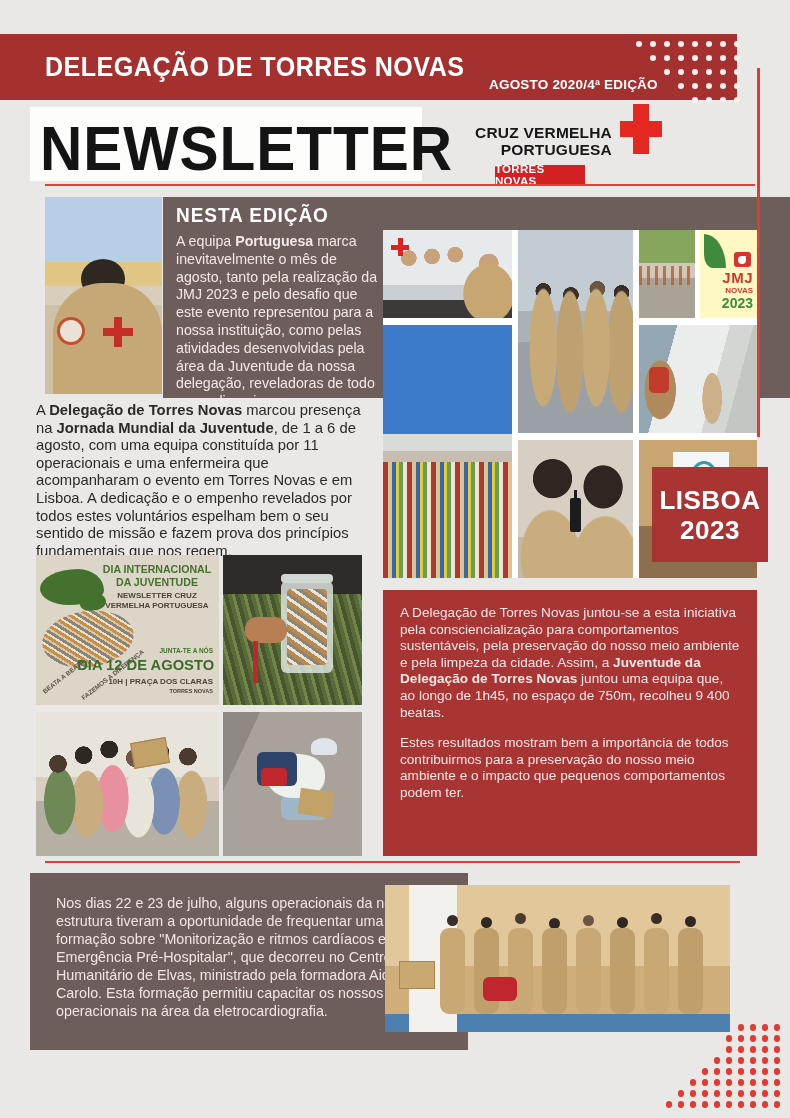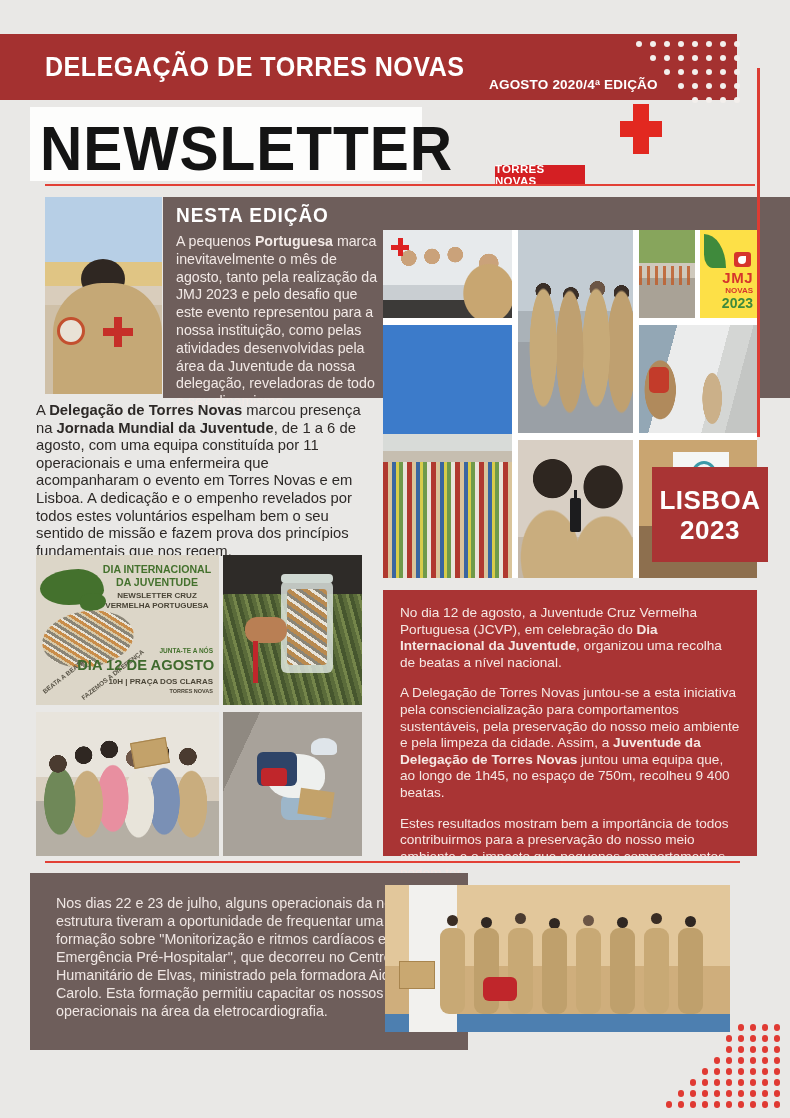--- a/index.html
+++ b/index.html
@@ -77,21 +77,21 @@
       radial-gradient(14px 60px at 68% 58%,#c7aa78 96%,transparent),
       radial-gradient(15px 62px at 90% 60%,#bfa070 96%,transparent),
       radial-gradient(8px 8px at 22% 30%,#3a2f28 96%,transparent),
       radial-gradient(8px 8px at 46% 32%,#3a2f28 96%,transparent),
       radial-gradient(8px 8px at 69% 29%,#6b5545 96%,transparent),
       radial-gradient(8px 8px at 90% 31%,#3a2f28 96%,transparent),
       linear-gradient(#c3ccd3 0 40%,#aab2b8 40% 55%,#9aa0a6 55%);}
   .ph-march{left:256px;top:0;width:56px;height:88px;
     background:repeating-linear-gradient(90deg,rgba(190,95,45,.85) 0 3px,rgba(0,0,0,0) 3px 8px) 0 52%/100% 22% no-repeat,
       linear-gradient(#87a55c 0 38%,#cfc9bd 38% 55%,#a9a296 55%);}
-  .ph-jmj{left:317px;top:0;width:57px;height:88px;background:#fde047;}
+  .ph-jmj{left:317px;top:0;width:57px;height:88px;background:#fef9c3;}
   .jmj-leaf{position:absolute;left:4px;top:4px;width:22px;height:34px;background:#3f8a3c;
     border-radius:0 100% 0 40%;}
   .jmj-sq{position:absolute;right:6px;top:22px;width:17px;height:15px;background:#d6352c;border-radius:3px;}
   .jmj-sq::after{content:"";position:absolute;left:4px;top:4px;width:8px;height:8px;background:#fff;border-radius:50% 0 50% 50%;}
   .jmj-t1{position:absolute;right:4px;top:39px;color:#d6352c;font-weight:bold;font-size:15px;letter-spacing:.5px;}
   .jmj-t2{position:absolute;right:4px;top:56px;color:#d6352c;font-weight:bold;font-size:8px;}
   .jmj-t3{position:absolute;right:4px;top:65px;color:#3f8a3c;font-weight:bold;font-size:14px;}
   .ph-tent{left:256px;top:95px;width:118px;height:108px;
     background:radial-gradient(10px 26px at 62% 68%,#cbb089 96%,transparent),
       radial-gradient(16px 30px at 18% 60%,#b08a5c 96%,transparent),
@@ -248,33 +248,37 @@
         <span class="dot" style="background: rgb(243, 239, 236);"></span>
         <span class="dot" style="background: rgb(243, 239, 236);"></span>
         <span class="dot" style="background: rgb(243, 239, 236);"></span>
         <span class="dot" style="background: rgb(243, 239, 236);"></span>
       </div>
     </div>
   <div class="abs vline"></div>
 
   <div class="abs news-box"></div>
   <div class="abs news-title">NEWSLETTER</div>
+  <div class="abs logo-text">
+    <div>CRUZ VERMELHA</div>
+    <div>PORTUGUESA</div>
+  </div>
   <div class="abs cross"></div>
   <div class="abs tn-badge">TORRES NOVAS</div>
   <div class="abs hr-red hr-top"></div>
 
   <div class="abs brown-panel"></div>
   <div class="abs photo ph-volunteer">
     <span class="man-hair"></span>
     <span class="man-back"></span>
     <span class="patch-cross" style="left:58px;top:120px;"></span>
     <span class="sleeve-patch"></span>
   </div>
   <div class="abs nesta-h">NESTA EDIÇÃO</div>
-  <div class="abs nesta-p"><span>A pequenos </span><strong>Portuguesa</strong><span> marca inevitavelmente o mês de agosto, tanto pela realização da JMJ 2023 e pelo desafio que este evento representou para a nossa instituição, como pelas atividades desenvolvidas pela área da Juventude da nossa delegação, reveladoras de todo o seu dinamismo.</span></div>
+  <div class="abs nesta-p"><span>A equipa </span><strong>Portuguesa</strong><span> marca inevitavelmente o mês de agosto, tanto pela realização da JMJ 2023 e pelo desafio que este evento representou para a nossa instituição, como pelas atividades desenvolvidas pela área da Juventude da nossa delegação, reveladoras de todo o seu dinamismo.</span></div>
   <div class="abs article-p"><span>A </span><strong>Delegação de Torres Novas</strong><span> marcou  presença na </span><strong>Jornada Mundial da Juventude</strong><span>, de 1 a 6 de agosto, com uma equipa constituída por 11 operacionais e uma enfermeira que acompanharam o evento em Torres Novas e em Lisboa.  A dedicação e o empenho revelados por todos estes voluntários espelham bem o seu sentido de missão e fazem prova dos princípios fundamentais que nos regem.</span></div>
 
   <div class="abs collage">
     <div class="cph ph-ambulance">
       <span class="amb-cross"></span>
     </div>
     <div class="cph ph-crowd"></div>
     <div class="cph ph-group-standing"></div>
     <div class="cph ph-march"></div>
     <div class="cph ph-jmj">
@@ -327,21 +331,20 @@
   </div>
   <div class="abs photo ph-crouch">
     <span class="crouch-jeans"></span>
     <span class="crouch-body"></span>
     <span class="crouch-bag"></span>
     <span class="crouch-cap"></span>
     <span class="crouch-sign"></span>
   </div>
 
   <div class="abs beatas-box">
-    <p><span>No dia 12 de agosto, a Juventude Cruz Vermelha Portuguesa (JCVP), em celebração do </span><strong>Dia Internacional da Juventude</strong><span>, organizou uma recolha de beatas a nível nacional.</span></p>
     <p><span>A Delegação de Torres Novas juntou-se a esta iniciativa pela consciencialização para comportamentos sustentáveis, pela preservação do nosso meio ambiente e pela limpeza da cidade. Assim, a </span><strong>Juventude da Delegação de Torres Novas</strong><span> juntou uma equipa que, ao longo de 1h45, no espaço de 750m, recolheu 9 400 beatas.</span></p>
     <p><span>Estes resultados mostram bem a importância de todos contribuirmos para a preservação do nosso meio ambiente e o impacto que pequenos comportamentos podem ter.</span></p>
   </div>
 
   <div class="abs hr-red hr-bottom"></div>
 
   <div class="abs formacao-box">
     <div><span>Nos dias 22 e 23 de julho, alguns operacionais da nossa estrutura tiveram a oportunidade de frequentar uma formação sobre "Monitorização e ritmos cardíacos em Emergência Pré-Hospitalar", que decorreu no Centro Humanitário de Elvas, ministrado pela formadora Aida Carolo. Esta formação permitiu capacitar os nossos operacionais na área da eletrocardiografia.</span></div>
   </div>
   <div class="abs photo ph-team">

